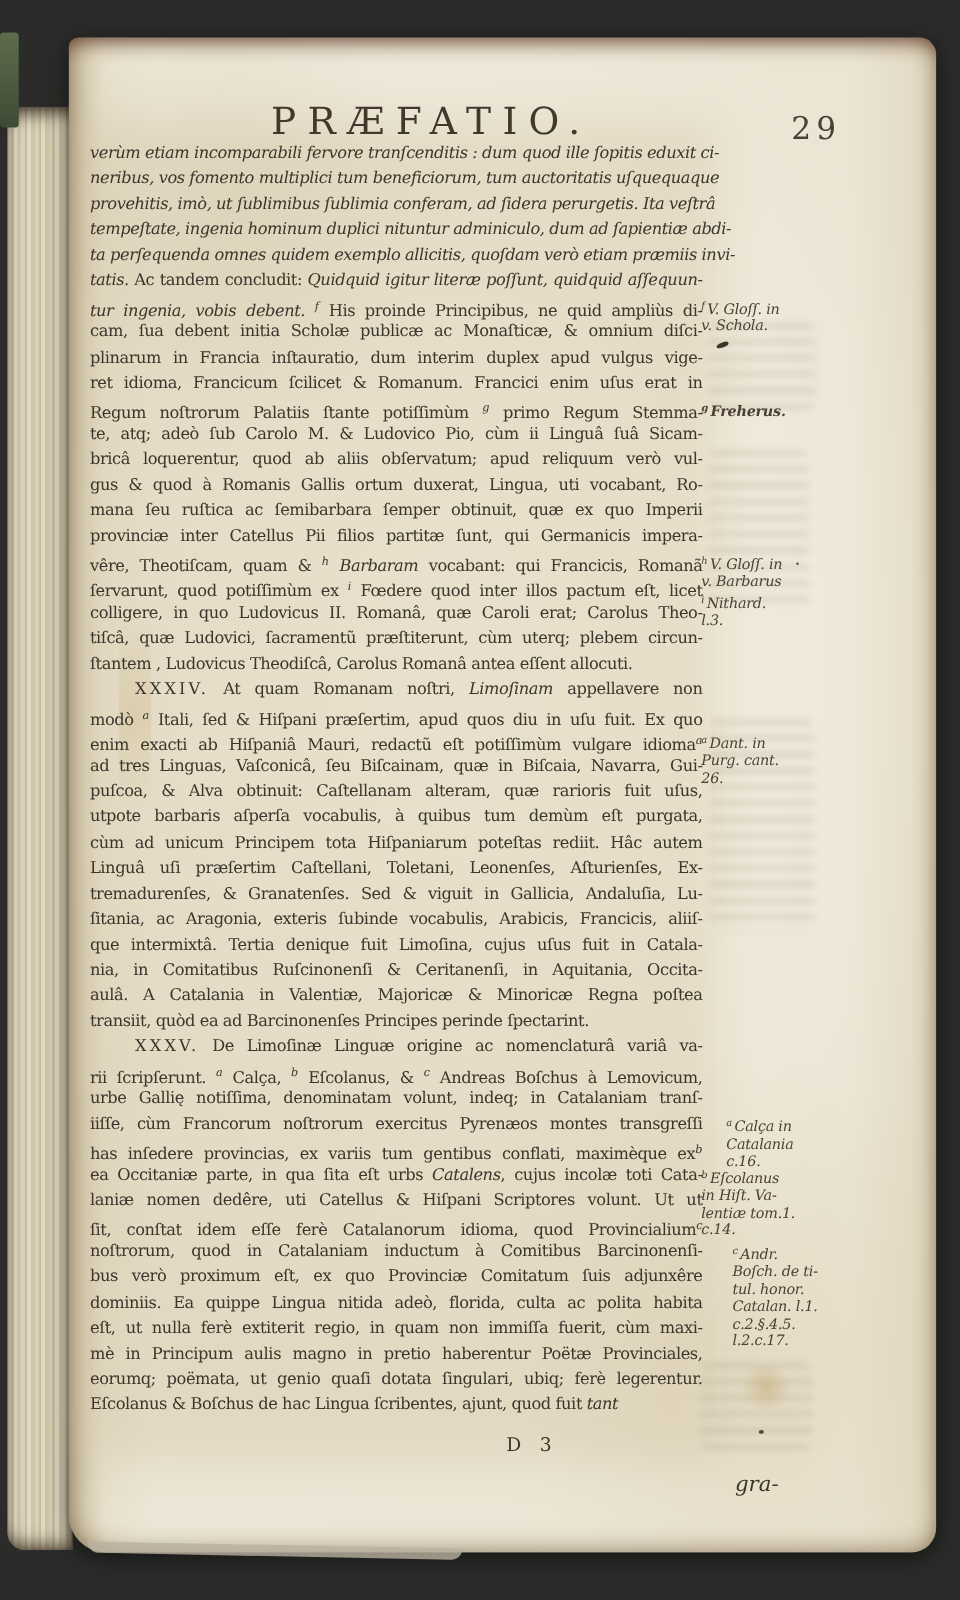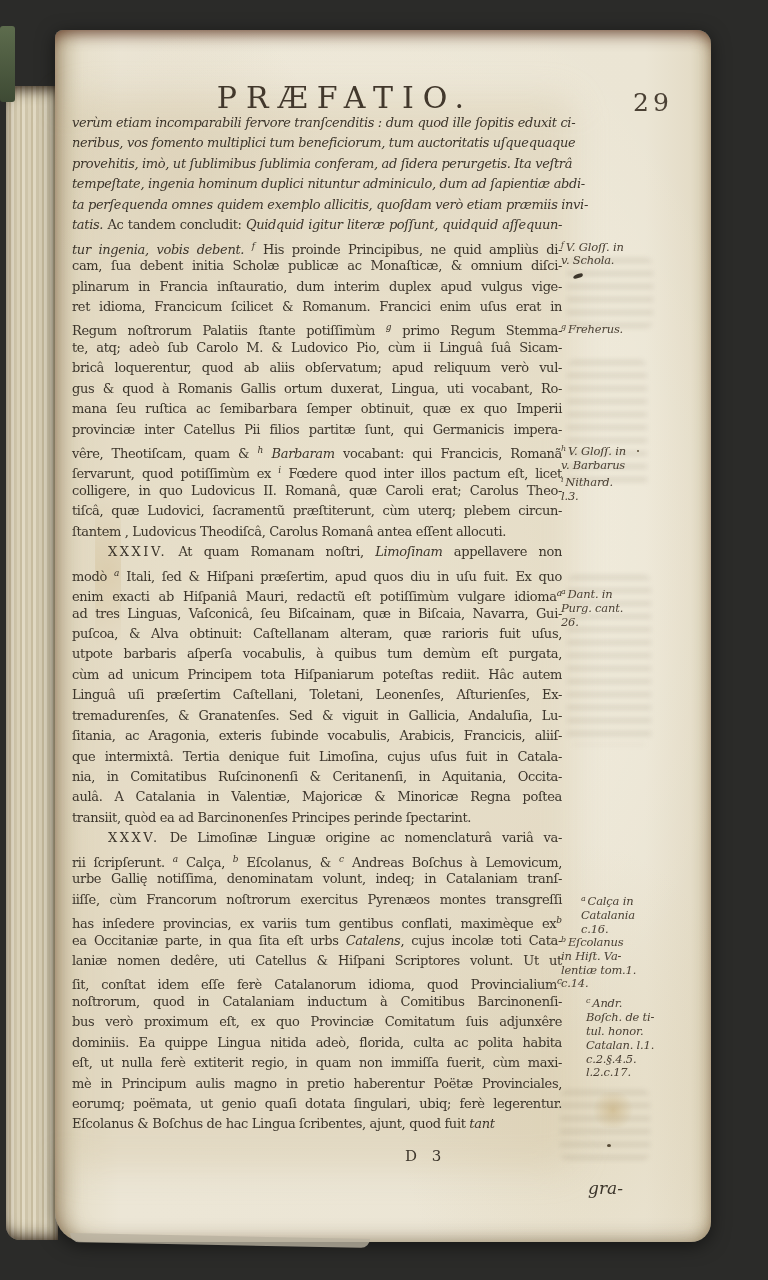--- a/index.html
+++ b/index.html
@@ -29,20 +29,21 @@
       radial-gradient(40% 30% at 80% 88%, rgba(205,186,140,.22), transparent 70%),
       radial-gradient(30% 20% at 20% 12%, rgba(190,170,130,.2), transparent 70%),
       linear-gradient(90deg,#d9cfb4 0%,#e7e0cc 4%,#ece6d6 10%,#ebe5d4 90%,#e4dcc7 97%,#d9cfb4 100%),
       var(--c-paper,#e9e2d1);
     box-shadow:
       inset 0 11px 16px -8px rgba(88,44,26,.8),
       inset 14px 0 26px -12px rgba(116,94,62,.6),
       inset -10px 0 18px -10px rgba(140,120,85,.45),
       inset 0 -12px 18px -10px rgba(120,100,70,.5),
       0 4px 18px rgba(0,0,0,.5);
+    padding-left: 38px;
   }
   .text-tint{
     position:absolute;left:6px;top:66px;width:514px;height:1074px;border-radius:22px;
     background:rgba(205,188,152,.30);filter:blur(16px);
   }
   .title{
     position:absolute;left:60px;top:50px;width:460px;text-align:center;
     font-size:30px;letter-spacing:9px;color:#42382c;
   }
   .pagenum{
@@ -168,21 +169,21 @@
         <div class="line"><span>mè in Principum aulis magno in pretio haberentur Poëtæ Provinciales,</span></div>
         <div class="line"><span>eorumq; poëmata, ut genio quaſi dotata ſingulari, ubiq; ferè legerentur.</span></div>
         <div class="line endline"><span>Eſcolanus &amp; Boſchus de hac Lingua ſcribentes, ajunt,  quod fuit </span><span class="i">tant</span></div>
       </div>
     <div class="margincol">
         <div class="mnote" style="top: 207.7px;">
           <div><span class="msup">f</span>V. Gloſſ. in</div>
           <div>v. Schola.</div>
           <div><span class="orn"></span></div>
         </div>
-        <div class="mnote" style="top: 289.5px;">
+        <div class="mnote" style="top: 289.5px; font-weight: bold;">
           <div><span class="msup">g</span>Freherus.</div>
         </div>
         <div class="mnote" style="top: 412.2px;">
           <div><span class="msup">h</span>V. Gloſſ. in</div>
           <div>v. Barbarus</div>
           <div><span class="msup">i</span>Nithard.</div>
           <div>l.3.</div>
         </div>
         <div class="mnote" style="top: 555.35px;">
           <div><span class="msup">a</span>Dant. in</div>

